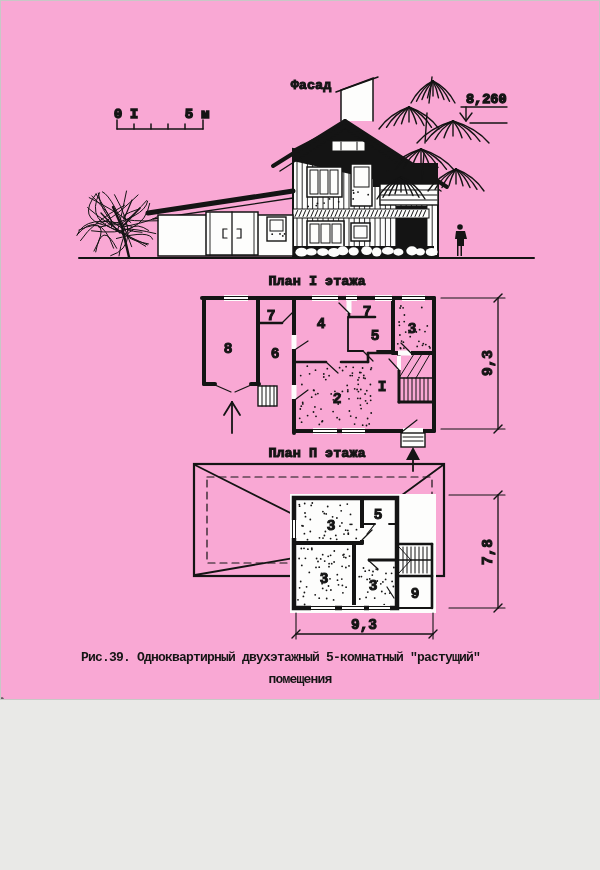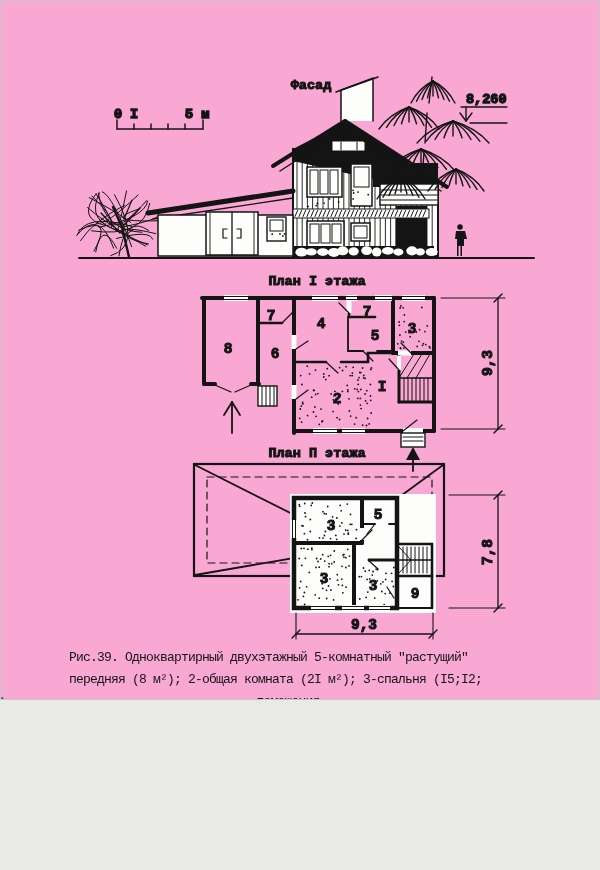--- a/index.html
+++ b/index.html
@@ -3,22 +3,22 @@
 <meta charset="utf-8">
 <style>
   html,body{margin:0;padding:0;background:#e9e9e7;}
   .page{position:relative;width:600px;height:700px;background:#f9a8d4;
         border:1px solid #c8c8c6;box-sizing:border-box;overflow:hidden;
         font-family:"Liberation Mono","DejaVu Sans Mono",monospace;color:#141414;}
   svg{position:absolute;left:0;top:0;}
   svg text{font-family:"Liberation Mono","DejaVu Sans Mono",monospace;font-weight:700;fill:#141414;}
   .t13{font-size:13.5px;}
   .t14{font-size:14.5px;}
-  .caption{position:absolute;left:68px;top:646px;width:438px;
-           font-size:13px;font-weight:400;letter-spacing:-0.8px;
+  .caption{position:absolute;left:80px;top:646px;width:438px;
+           font-size:13px;font-weight:700;letter-spacing:-0.8px;
            line-height:22px;color:#151515;}
   .caption .cline{white-space:pre;}
   .caption .cline.center{text-align:center;white-space:normal;}
   .pagenum{position:absolute;left:70px;top:796px;font-size:14.5px;font-weight:700;}
 </style>
 </head>
 <body>
 
 <div class="page">
 
@@ -791,19 +791,18 @@
         <text class="t14" x="414" y="597" text-anchor="middle">9</text>
       </g>
     </g>
 
     <ellipse cx="1" cy="704" rx="3" ry="8" fill="#4a4a48" stroke="none" opacity="0.8"></ellipse>
   </g>
 </svg>
 
 <div class="caption">
   <div class="cline">Рис.39. Одноквартирный двухэтажный 5-комнатный "растущий"</div>
-  <div class="cline">передняя (8 м²); 2-общая комната (2I м²); 3-спальня (I5;I2;</div>
   <div class="cline center">помещения</div>
 </div>
 
 <div class="pagenum">204</div>
 
 </div>
 
 </body></html>

